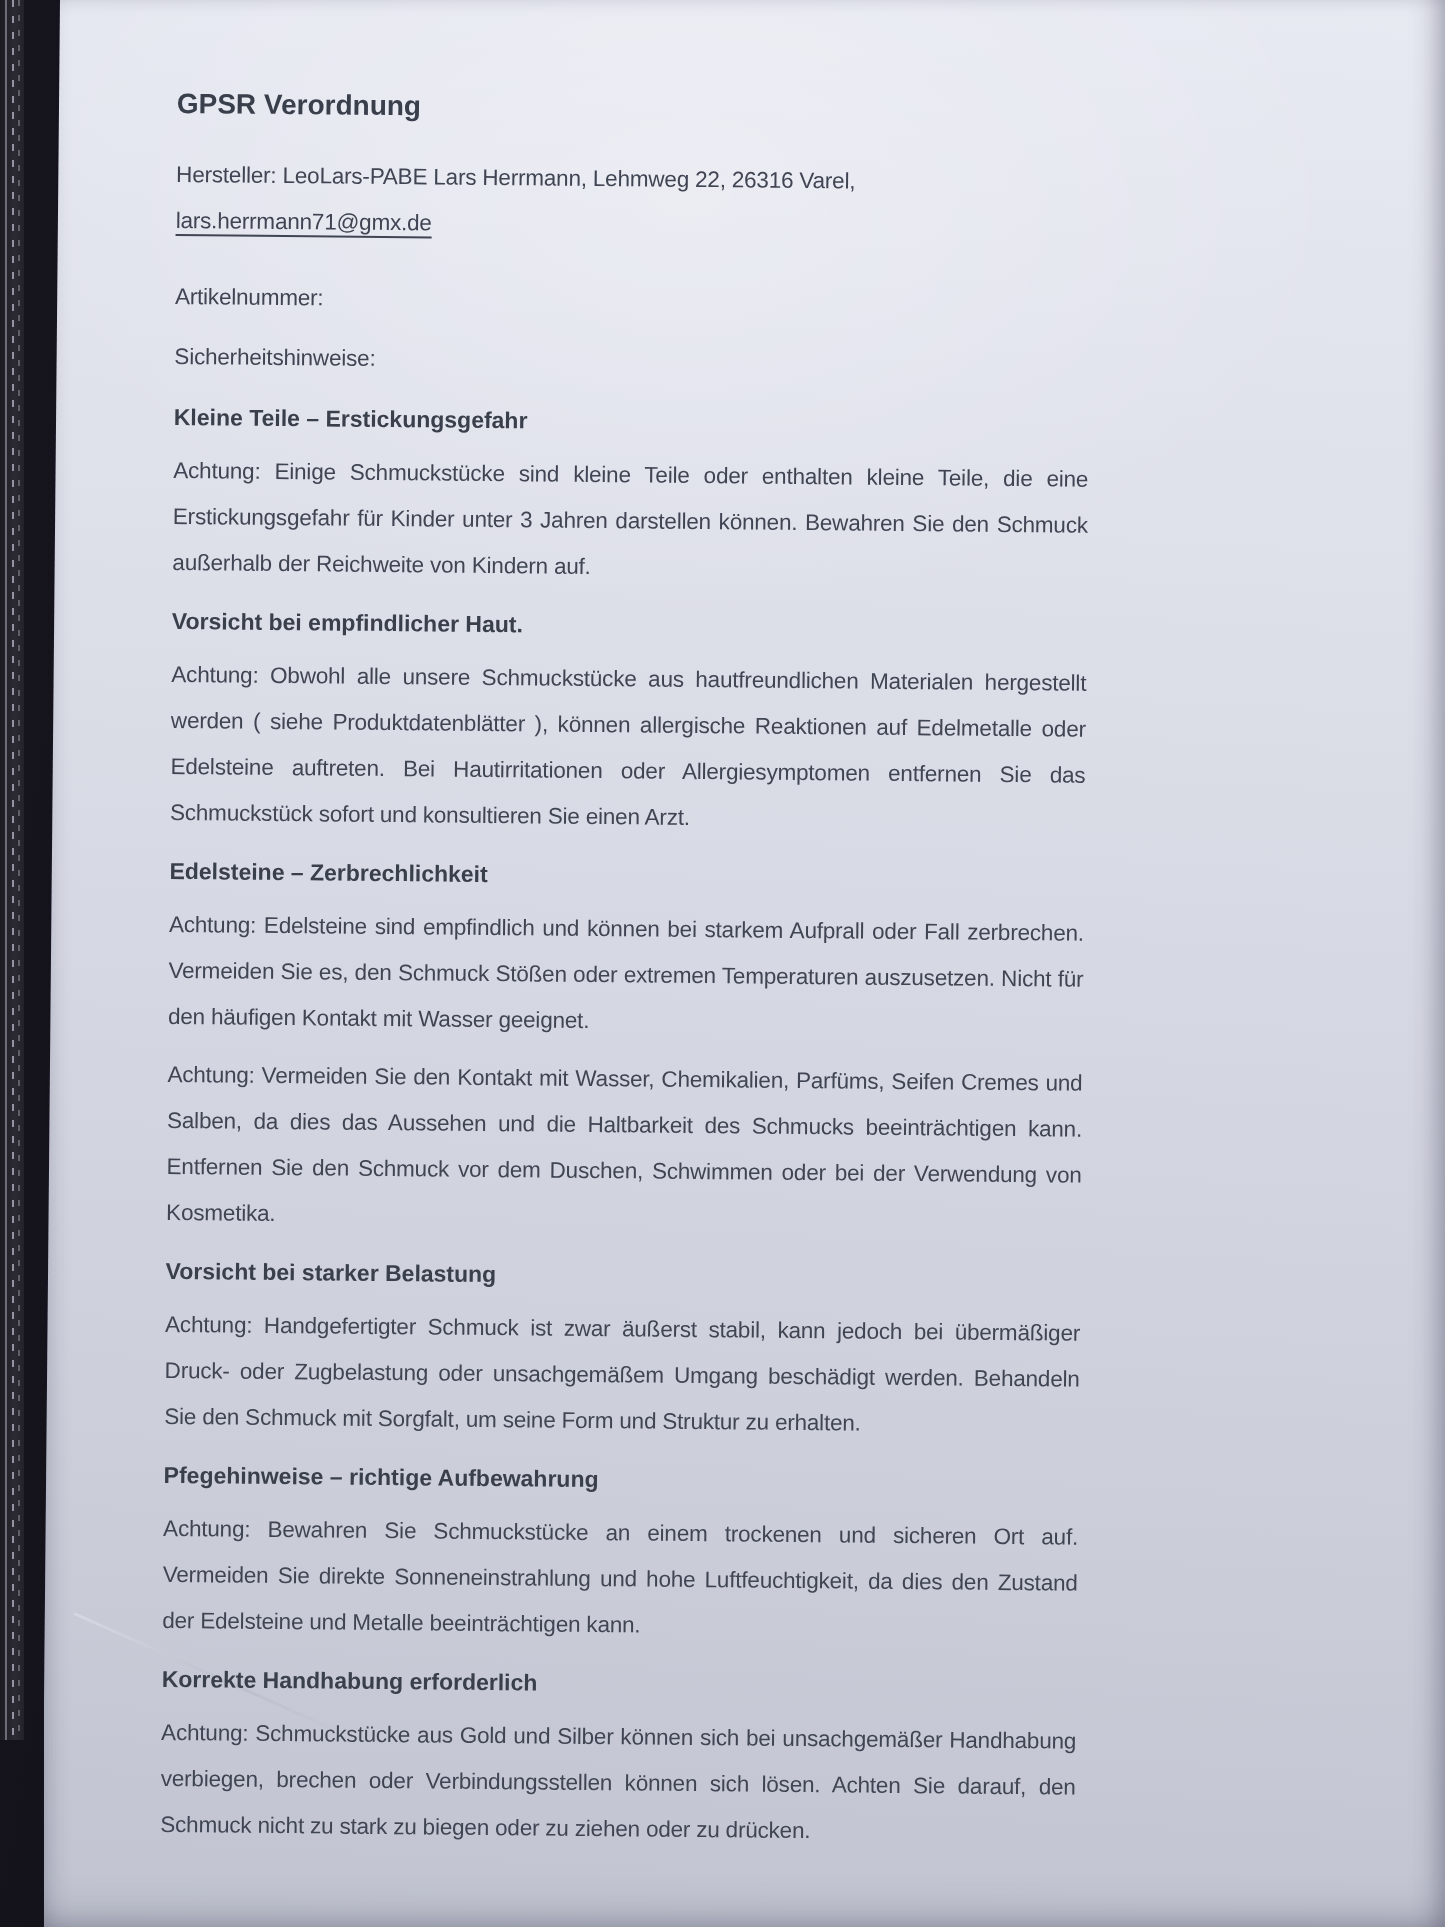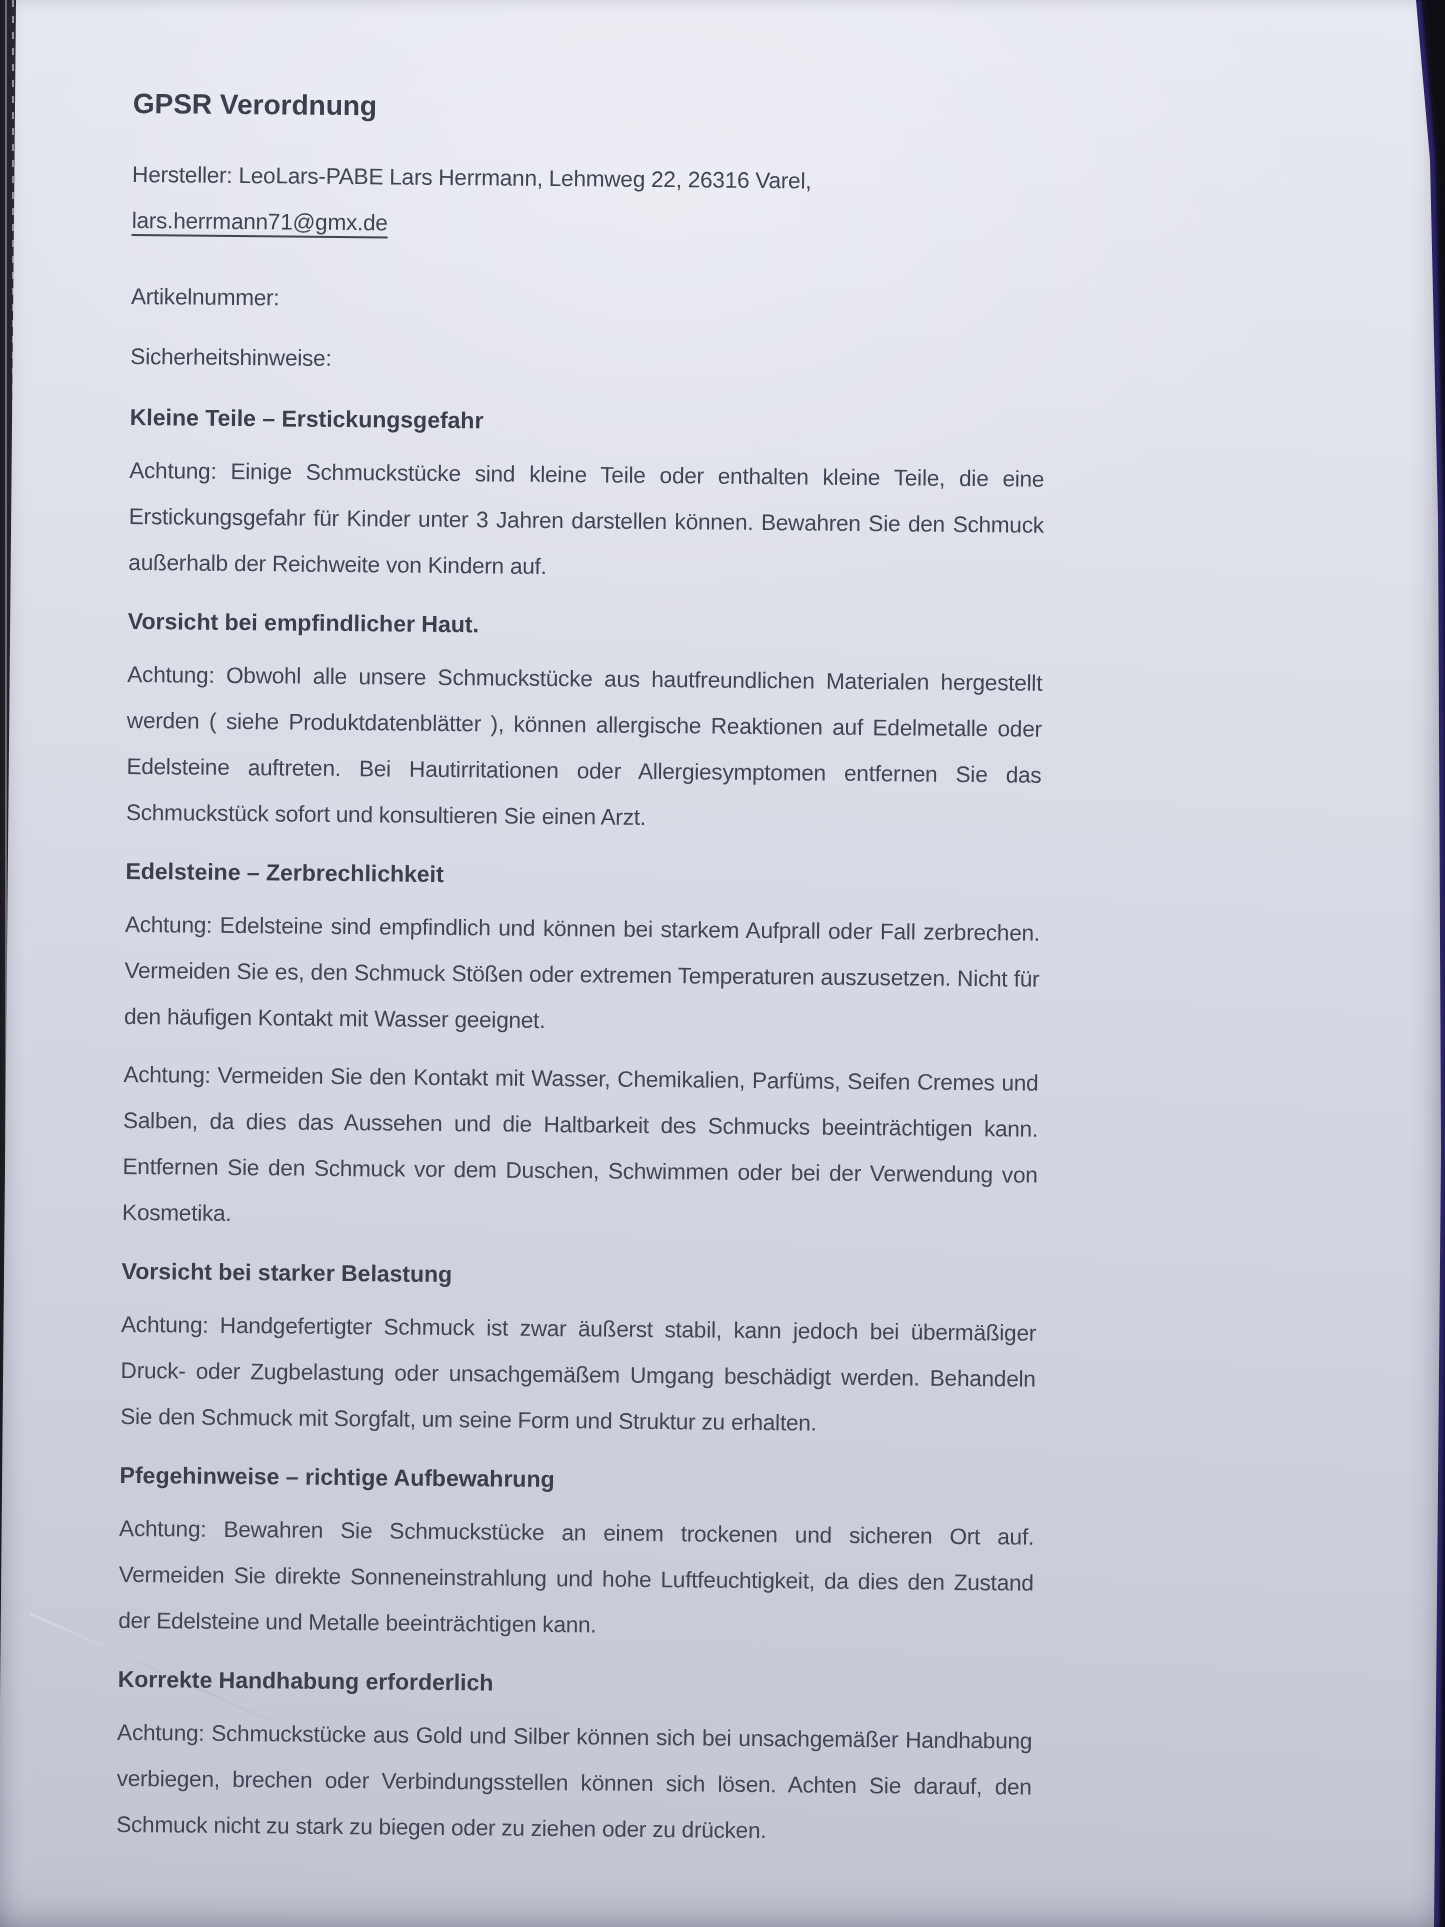--- a/index.html
+++ b/index.html
@@ -19,20 +19,21 @@
       linear-gradient(90deg,#1b1a20,#2c2b33 60%,#232229);
   }
   .paper-wrap{position:absolute;inset:0;filter:drop-shadow(5px 0 1px #2b2464) drop-shadow(2px 0 2px rgba(30,22,80,.6));}
   .paper{
     position:absolute;inset:0;
     background:
       radial-gradient(ellipse 950px 620px at 46% 10%, rgba(255,255,255,.28), rgba(255,255,255,0) 70%),
       linear-gradient(183deg,#e8eaf2 0%,#dee0ea 28%,#d5d7e2 52%,#cbced9 78%,#c1c4d0 100%);
     clip-path:polygon(16px 0,1416px 0,1430px 160px,1438px 520px,1441px 1150px,1434px 1927px,0 1927px,0 1702px);
     box-shadow:inset -20px 0 28px -14px rgba(45,45,70,.38), inset 16px 0 26px -16px rgba(45,45,70,.30), inset 0 -30px 40px -22px rgba(50,50,72,.28);
+    margin-left:44px;
   }
   
   .crease{
     position:absolute;left:30px;top:1612px;width:300px;height:3px;
     background:linear-gradient(90deg,rgba(255,255,255,.5),rgba(120,125,145,.25) 60%,transparent);
     transform:rotate(24deg);transform-origin:left center;opacity:.5;
   }
   .content{
     position:absolute;left:133px;top:86px;width:915px;
     transform:rotate(0.55deg);transform-origin:0 0;

